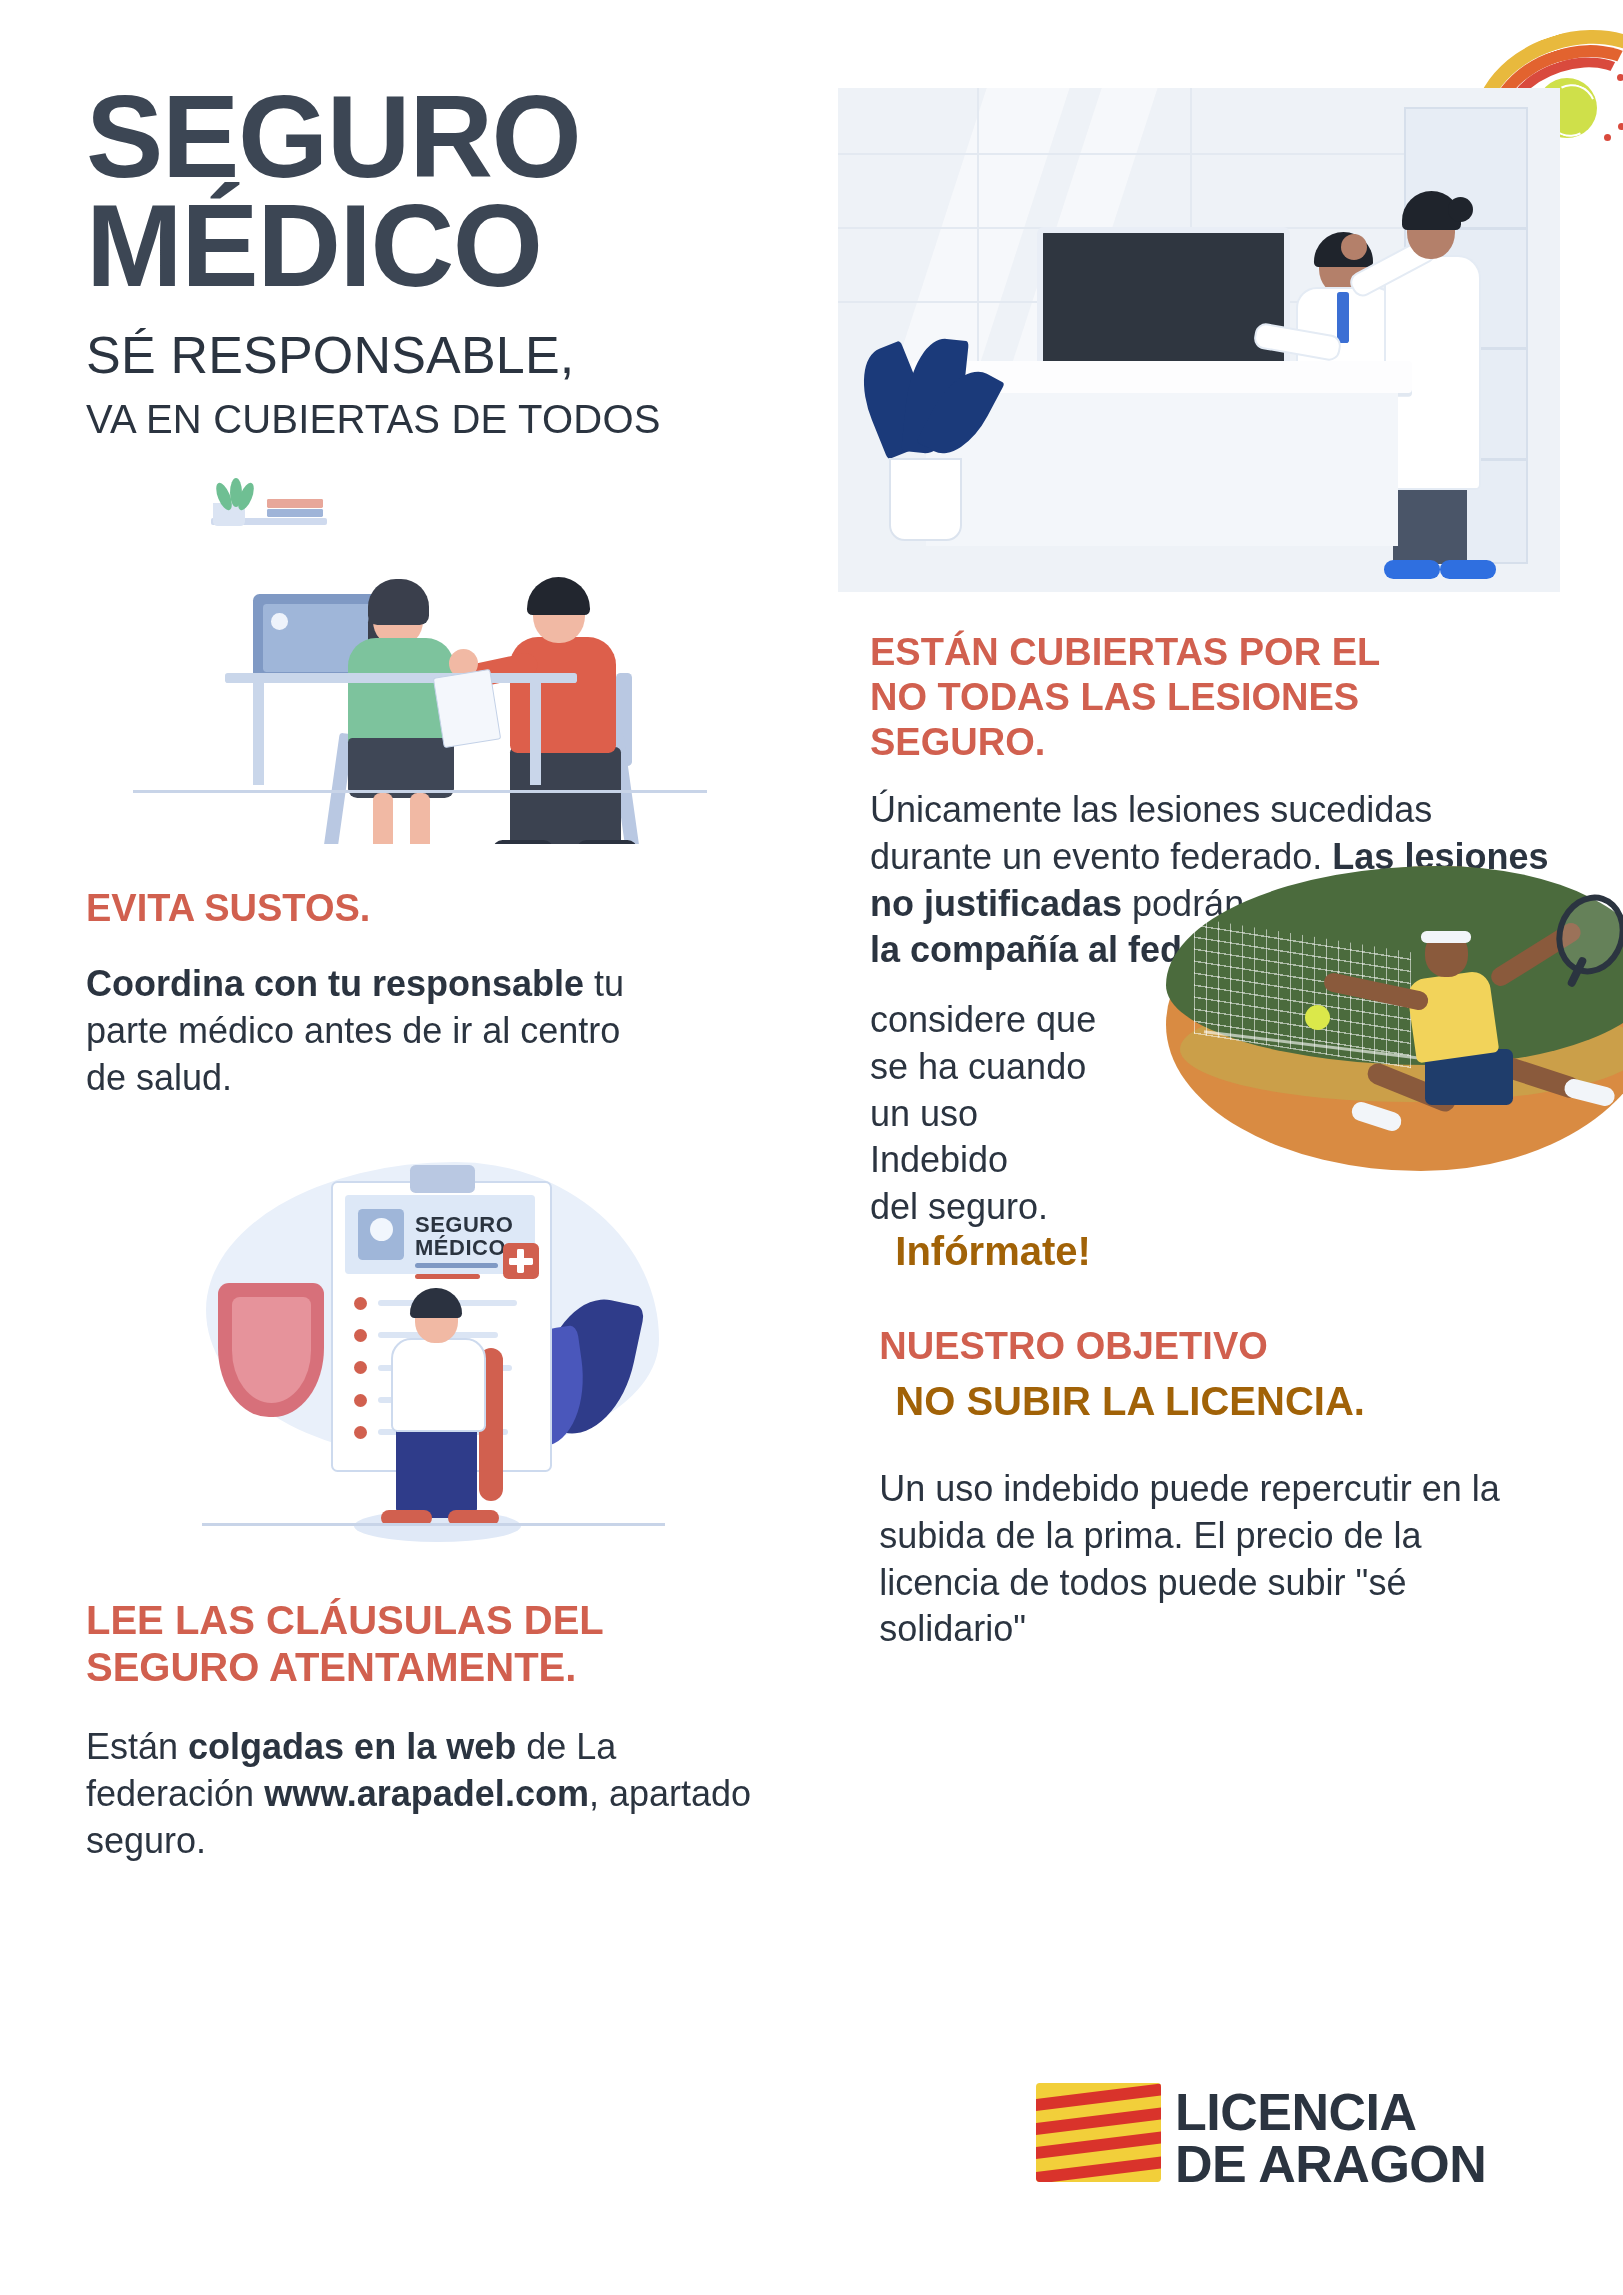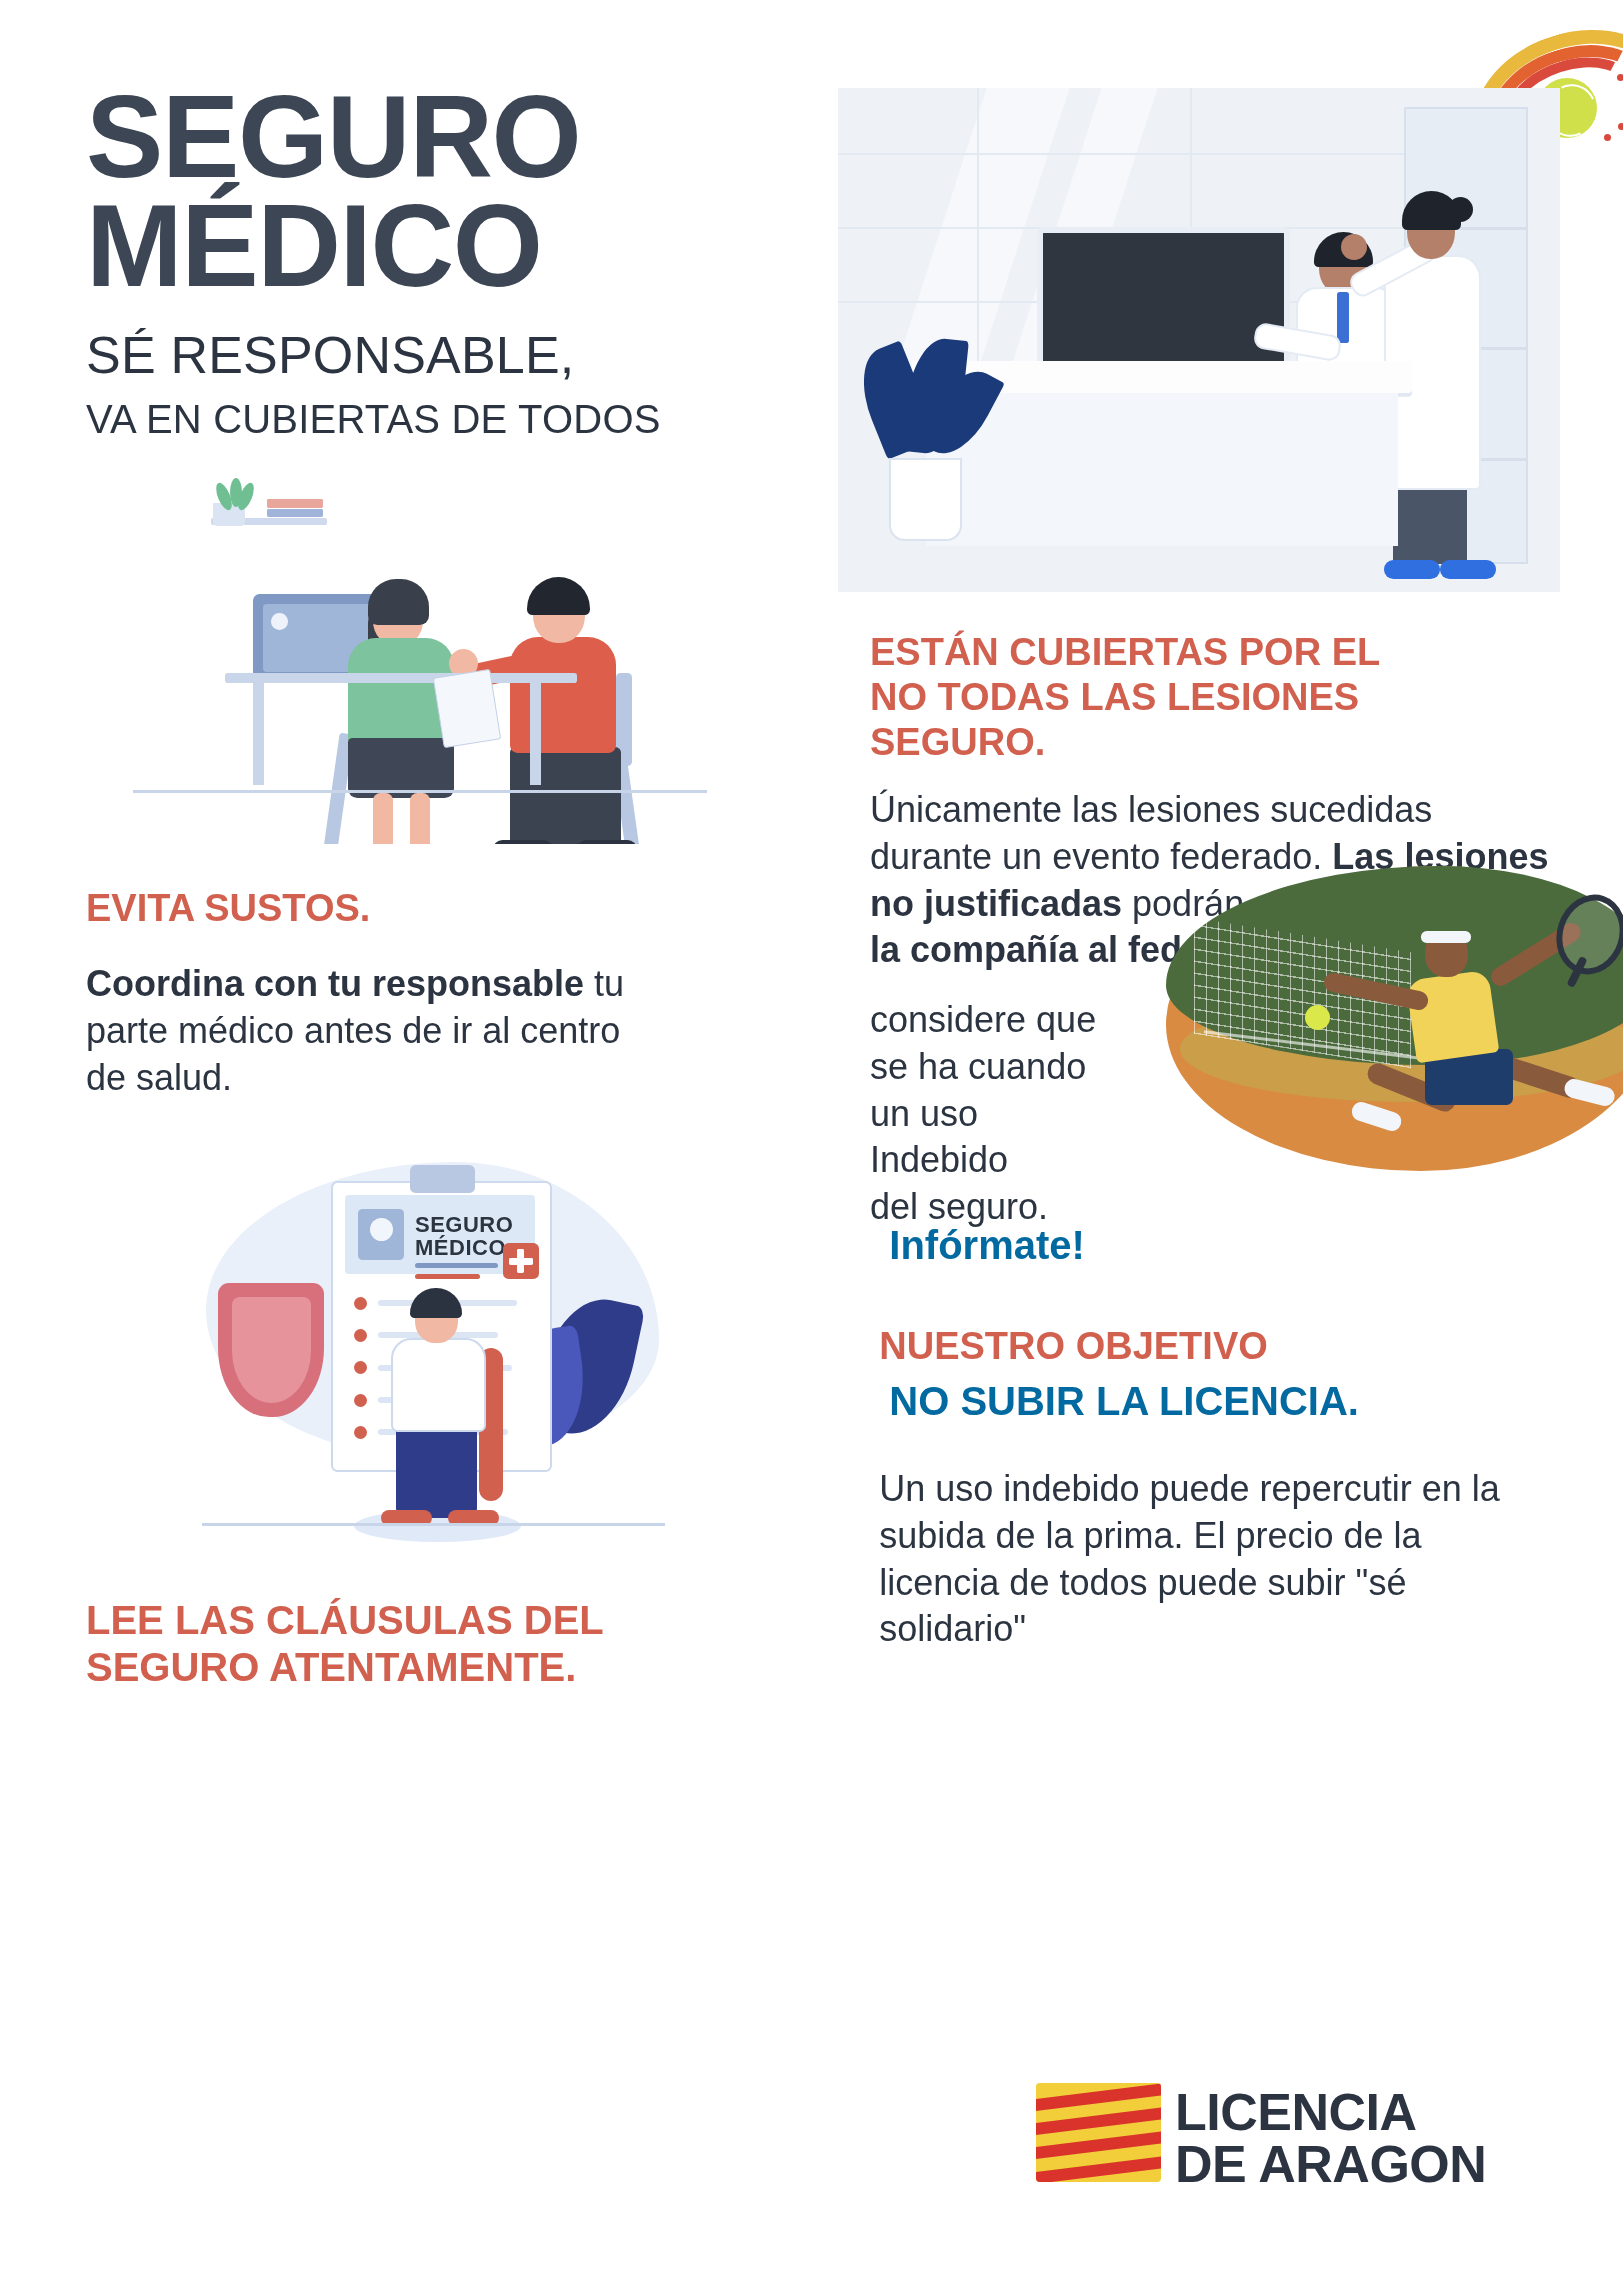--- a/index.html
+++ b/index.html
@@ -76,22 +76,22 @@
     font-size: 36px;
     line-height: 1.30;
     color: #2b3440;
     font-weight: 400;
     margin: 0;
   }
   .body-text b { font-weight: 800; }
   .dark-head {
     font-size: 40px;
     font-weight: 800;
-    color: #0369a1;
-    margin: 10px;
+    color: #a16207;
+    margin: 16px;
   }
 
   
   .illus {
     position: relative;
     overflow: hidden;
   }
 
   
   .ill-meeting { width: 611px; height: 370px; margin: 32px 0 0 28px; }
@@ -317,20 +317,21 @@
       <div class="cl-person-head"></div>
       <div class="cl-person-hair"></div>
       <div class="cl-shoe1"></div>
       <div class="cl-shoe2"></div>
       <div class="cl-groundline"></div>
     </div>
 
     <div style="margin:46px 0 0 0;">
       <p class="red-head big">LEE LAS CLÁUSULAS DEL</p>
       <p class="red-head big">SEGURO ATENTAMENTE.</p>
+      <p class="body-text" style="margin-top:33px; max-width:666px;"><span>Están </span><b>colgadas en la web</b><span> de La federación  </span><b>www.arapadel.com</b><span>, apartado seguro.</span></p>
     </div>
   </div>
 
   <div class="col-right">
 
     <div class="logo-fap">
       <div class="fap-arc" style="left:14px; top:14px; width:176px; height:120px; border-width:14px; border-top-color:#e8b93d; border-left-color:#e8b93d; transform:rotate(-18deg);"></div>
       <div class="fap-arc" style="left:29px; top:29px; width:148px; height:97px; border-width:12px; border-top-color:#e2632f; border-left-color:#e2632f; transform:rotate(-18deg);"></div>
       <div class="fap-arc" style="left:43px; top:41px; width:124px; height:79px; border-width:10.2px; border-top-color:#d94a3d; border-left-color:#d94a3d; transform:rotate(-18deg);"></div>
       <div class="fap-ball"></div>

